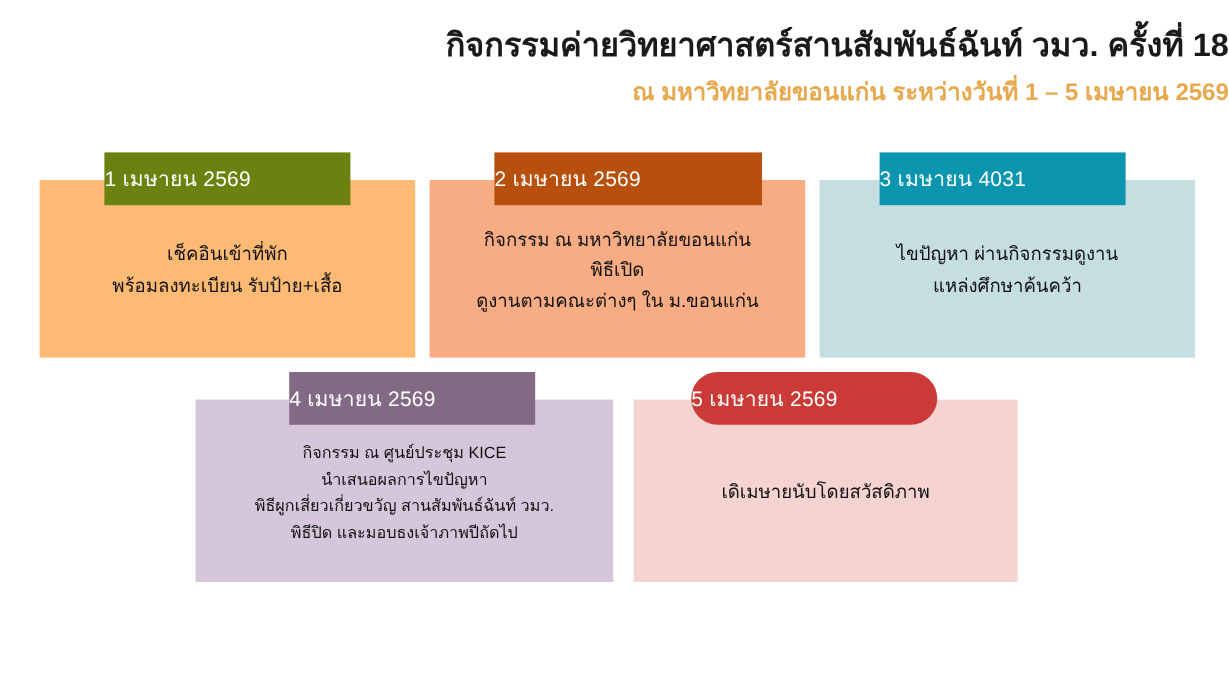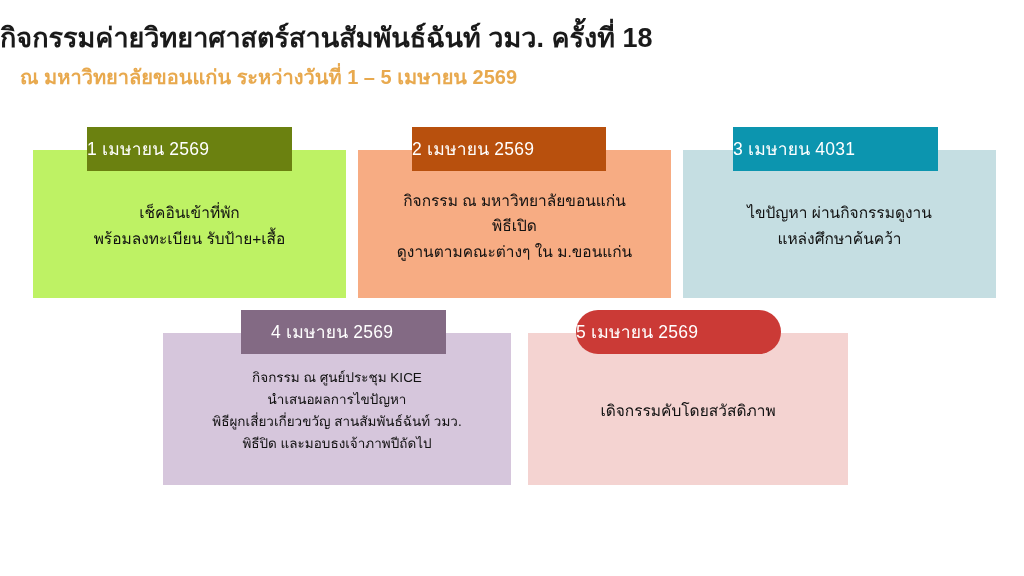--- a/index.html
+++ b/index.html
@@ -22,21 +22,21 @@
     height: 576px;
     box-sizing: border-box;
   }
 
   
   .title-block {
     position: absolute;
     left: 0;
     top: 22px;
     width: 1024px;
-    text-align: left;
+    text-align: right;
   }
   .main-title {
     font-size: 27px;
     font-weight: bold;
     color: #1a1a1a;
     letter-spacing: 0px;
     line-height: 1.25;
     margin: 0;
     white-space: nowrap;
   }
@@ -89,35 +89,35 @@
     color: #ffffff;
     font-size: 17.5px;
     font-weight: normal;
     letter-spacing: 0.2px;
     white-space: nowrap;
     z-index: 3;
   }
 
   
   #card-1 { left: 33px;  top: 127px; width: 313px; }
-  #card-1 .card-body   { height: 148px; background: #bef264; }
+  #card-1 .card-body   { height: 148px; background: #fdba74; }
   #card-1 .card-header { left: 54px; width: 205px; background: #6B8110; }
 
   #card-2 { left: 358px; top: 127px; width: 313px; }
   #card-2 .card-body   { height: 148px; background: #F7AC83; }
-  #card-2 .card-header { left: 54px; width: 194px; background: #B8500D; }
+  #card-2 .card-header { left: 54px; width: 223px; background: #B8500D; }
 
   #card-3 { left: 683px; top: 127px; width: 313px; }
   #card-3 .card-body   { height: 148px; background: #C5DEE2; }
   #card-3 .card-header { left: 50px; width: 205px; background: #0C95AF; }
 
   
   #card-4 { left: 163px; top: 310px; width: 348px; }
   #card-4 .card-body   { height: 152px; background: #D6C6DC; text-align: center; }
-  #card-4 .card-header { left: 78px; width: 205px; background: #836A84; padding-left: 30px; }
+  #card-4 .card-header { left: 78px; width: 205px; background: #836A84; }
 
   #card-5 { left: 528px; top: 310px; width: 320px; }
   #card-5 .card-body   { height: 152px; background: #F4D3D1; }
   #card-5 .card-header { left: 48px; width: 205px; background: #CB3A36; border-radius: 22px; }
 </style>
 </head>
 <body>
 
 <div class="slide">
 
@@ -164,20 +164,20 @@
 พิธีผูกเสี่ยวเกี่ยวขวัญ สานสัมพันธ์ฉันท์ วมว.
 พิธีปิด และมอบธงเจ้าภาพปีถัดไป</div>
     </div>
     <div class="card-header">
       <span>4 เมษายน 2569</span>
     </div>
   </div>
 
   <div class="card" id="card-5">
     <div class="card-body">
-      <div class="card-text">เดิจกรรมคับโดยสวัสดิภาพ</div>
+      <div class="card-text">เดิเมษายนับโดยสวัสดิภาพ</div>
     </div>
     <div class="card-header">
       <span>5 เมษายน 2569</span>
     </div>
   </div>
 
 </div>
 
 </body></html>

